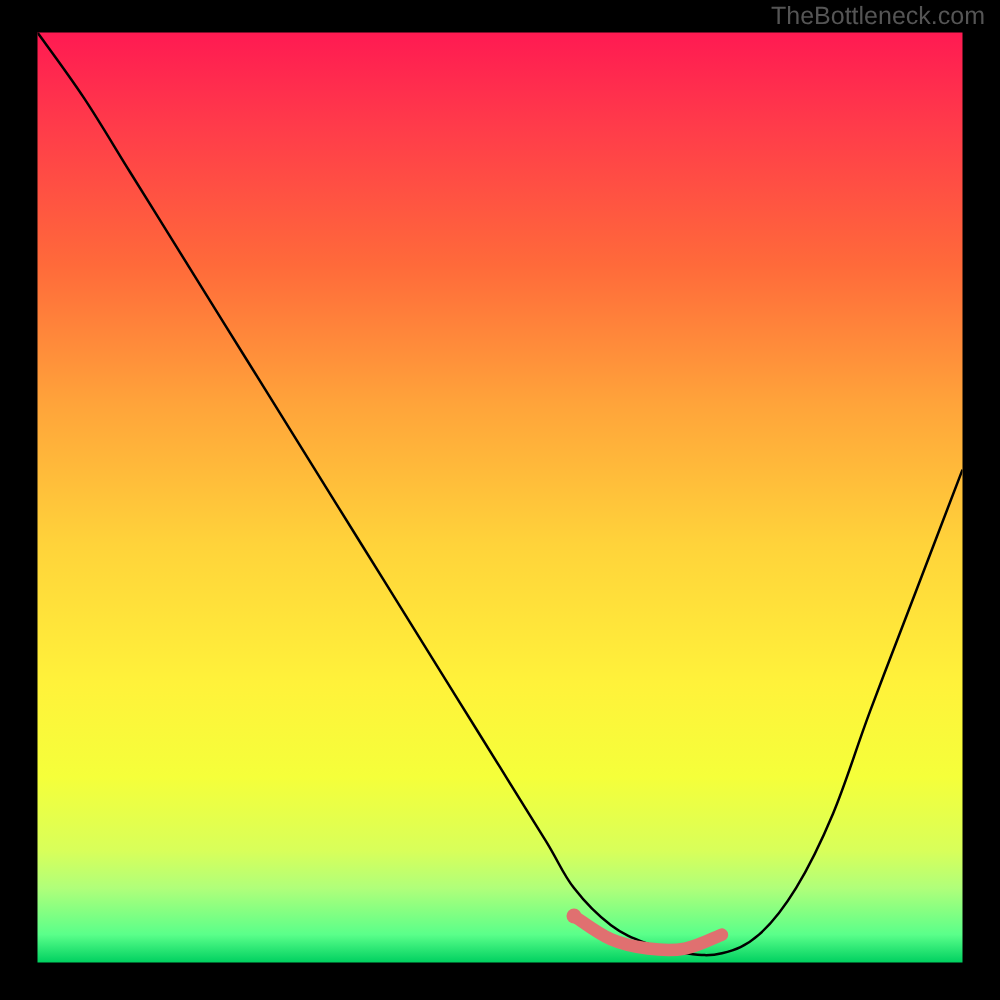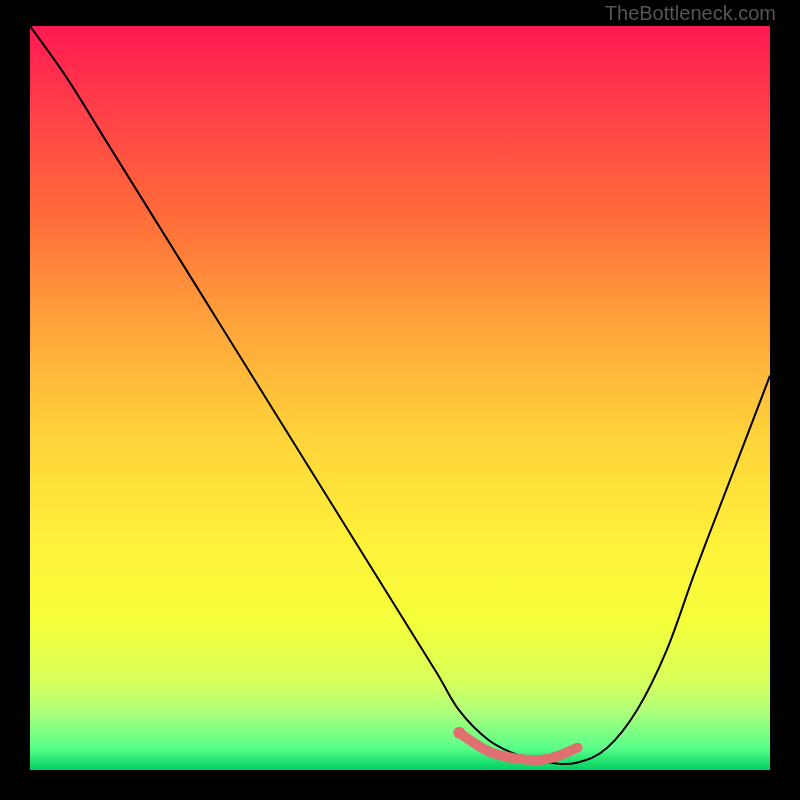--- a/index.html
+++ b/index.html
@@ -6,21 +6,21 @@
   html, body { width: 800px; height: 800px; overflow: hidden; background: #000; }
   .container {
     width: 800px;
     height: 800px;
     position: relative;
     background: #000;
   }
   .watermark {
     position: absolute;
     top: 2px;
-    right: 24px;
+    right: 12px;
     font-family: Arial, Helvetica, sans-serif;
     font-size: 20px;
     color: #555;
     z-index: 10;
   }
   .plot {
     position: absolute;
     left: 30px;
     top: 26px;
     width: 740px;

